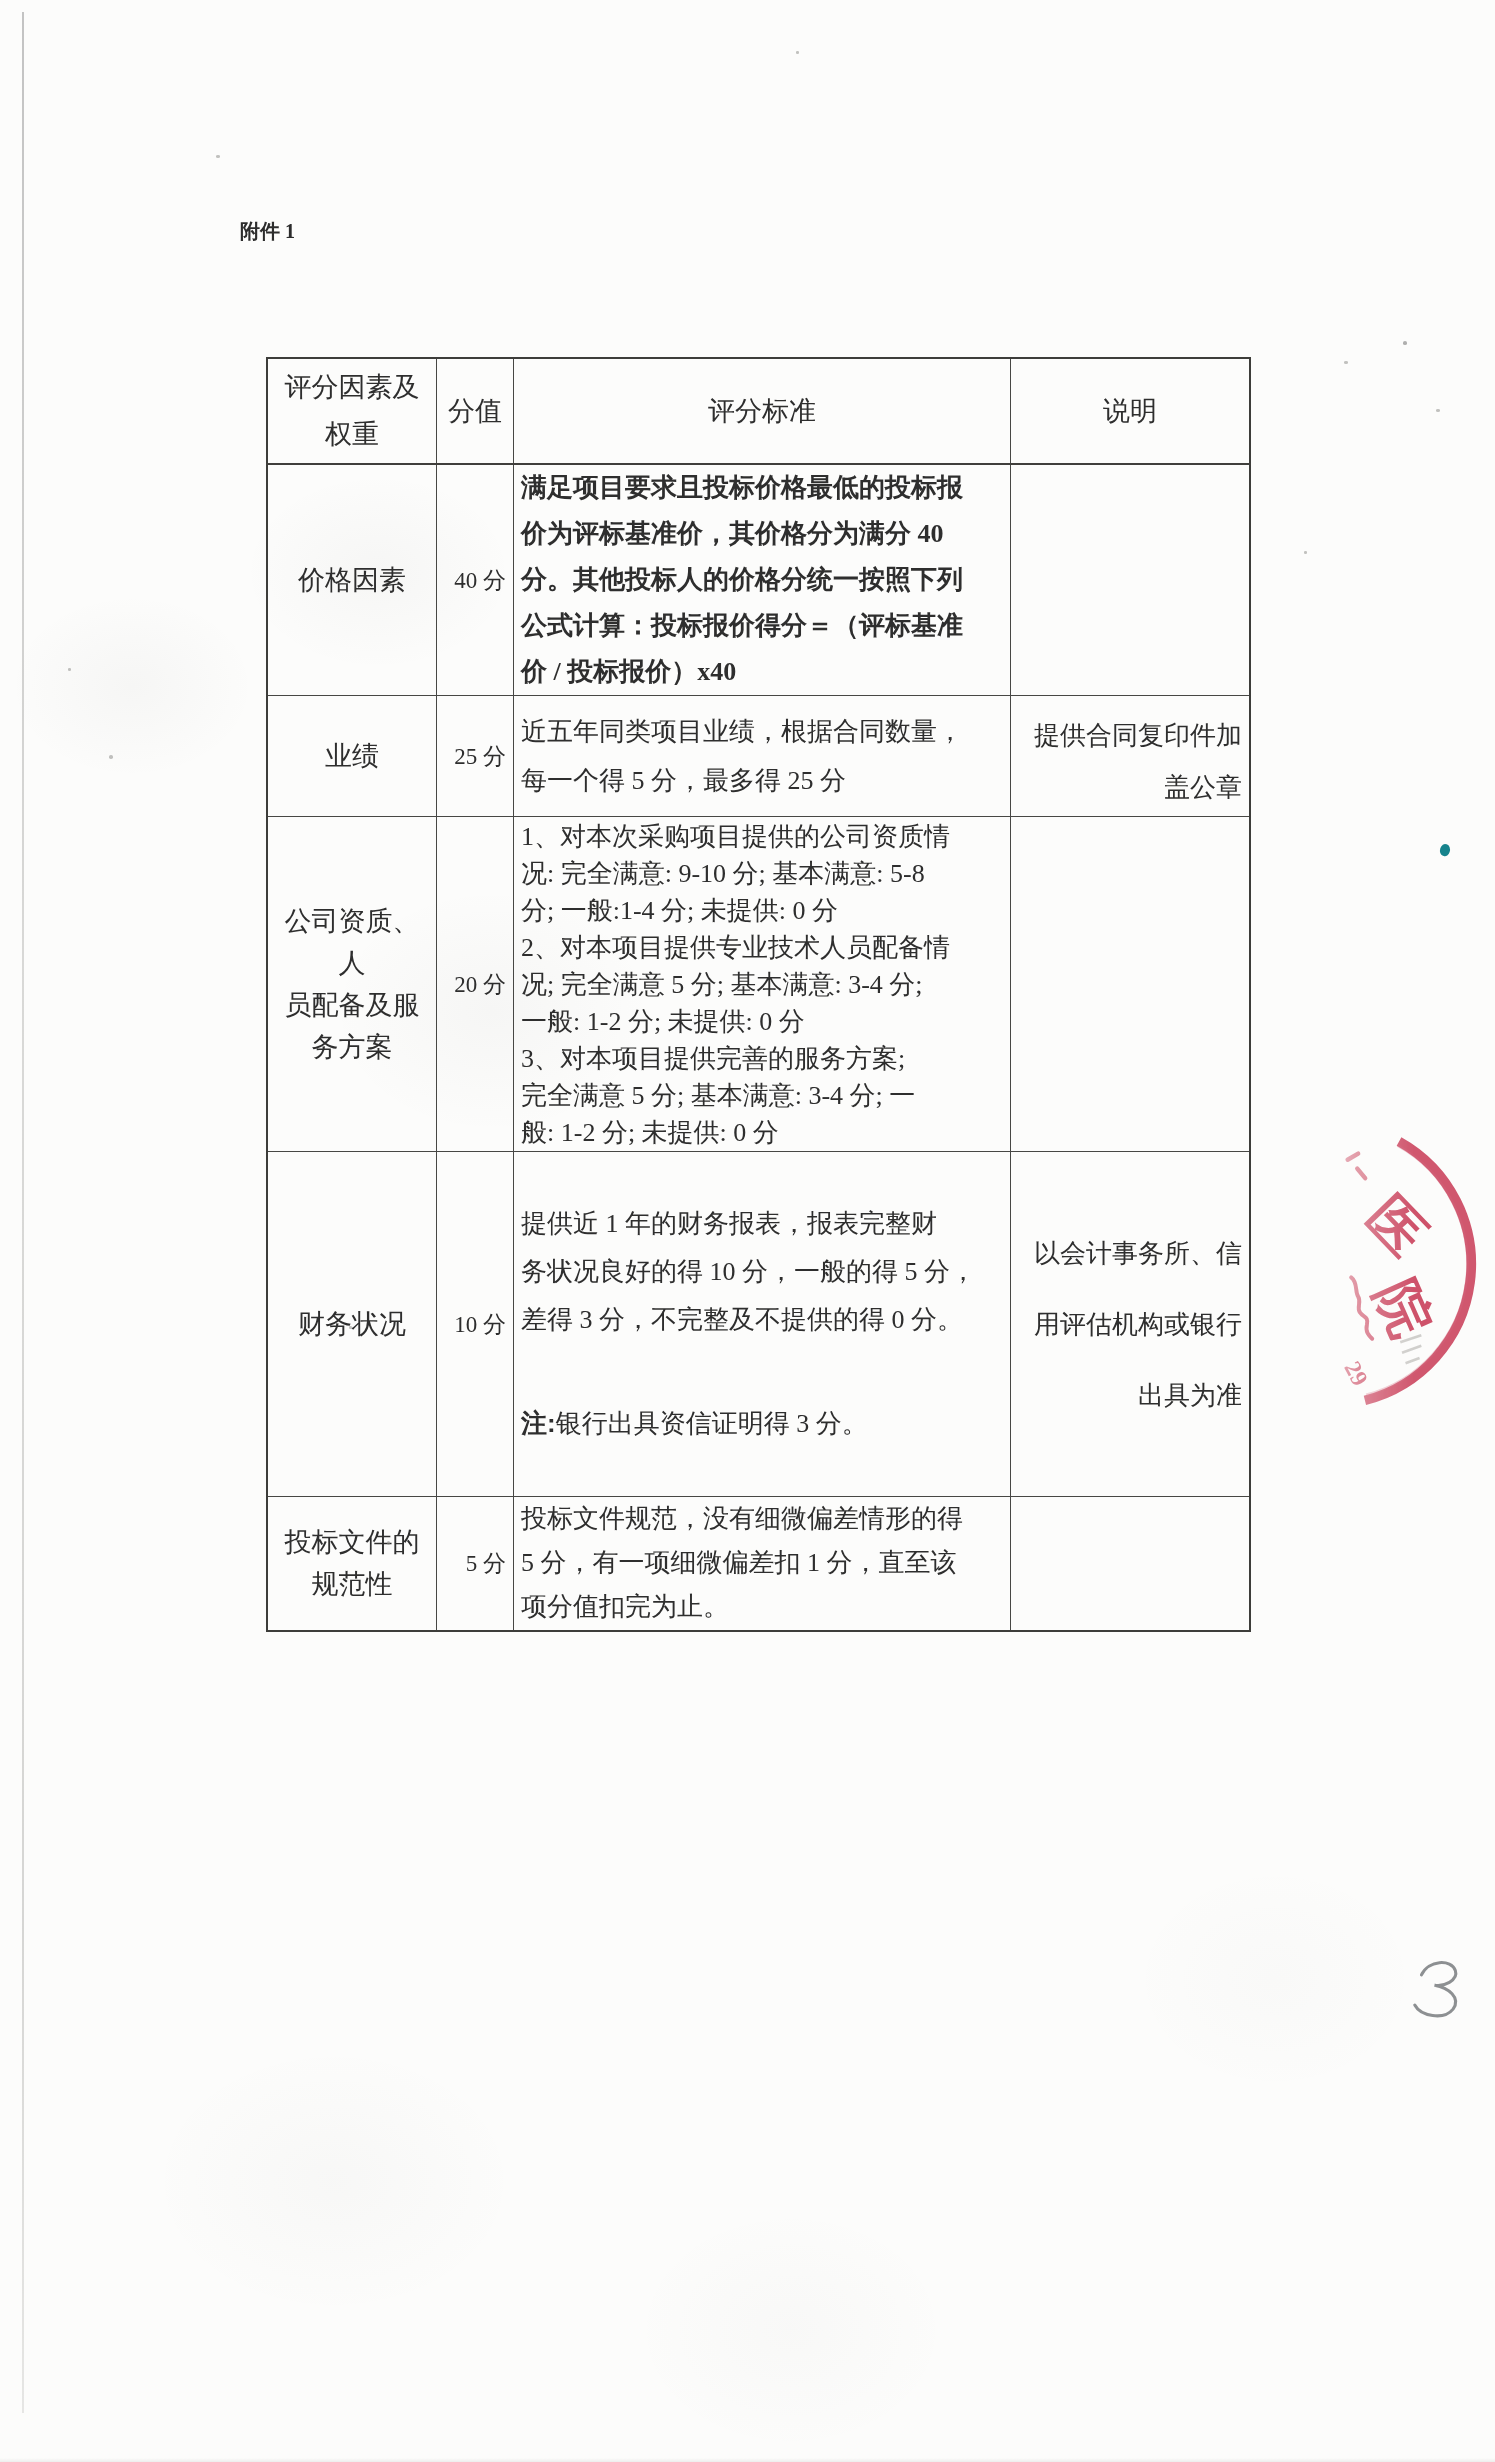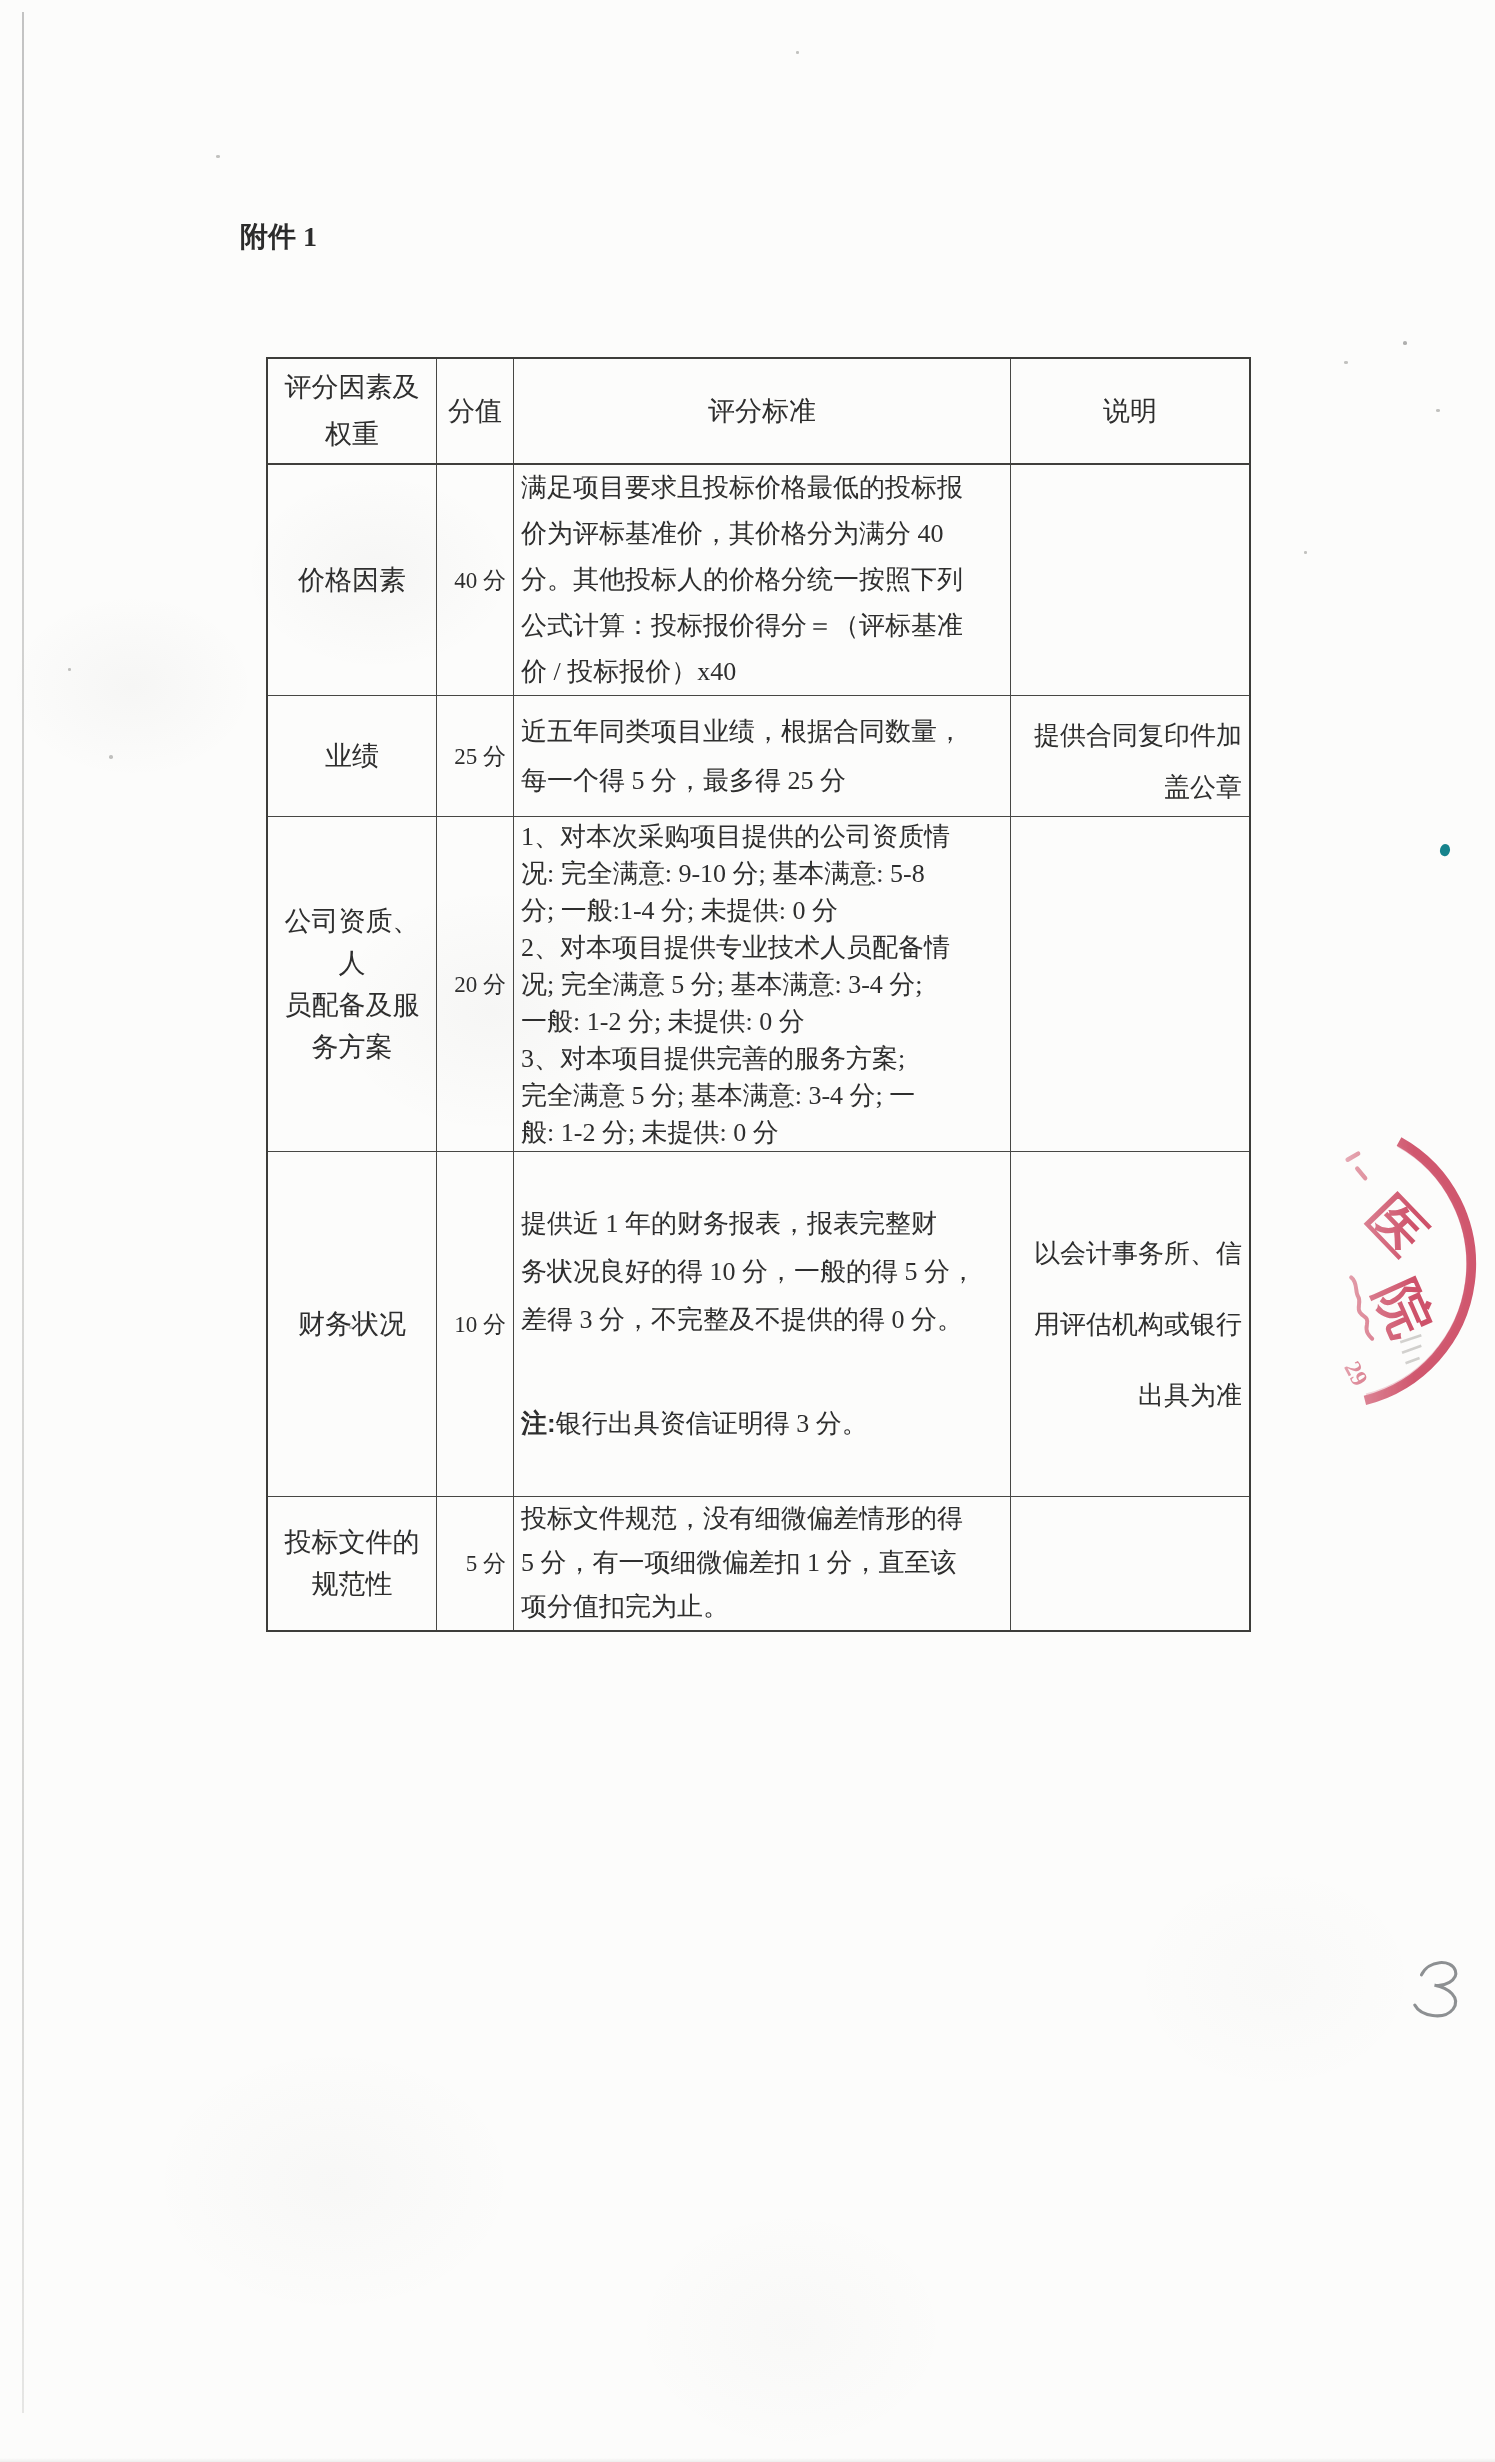--- a/index.html
+++ b/index.html
@@ -23,21 +23,21 @@
     background:linear-gradient(#b9b9b9,#d2d2d0 40%,#cfcfcd 80%,#e2e2e0);
     opacity:.85;
   }
   .scan-bottom-edge{
     position:absolute;left:0;bottom:0;width:100%;height:4.4px;
     background:linear-gradient(transparent, rgba(0,0,0,0.06));
   }
   .speck{position:absolute;background:#8f8f8d;border-radius:50%;opacity:.55;}
   .attachment{
     position:absolute;left:240px;top:218px;
-    font-size:28px;color:#2c2c2c;font-weight:bold;
+    font-size:20px;color:#2c2c2c;font-weight:bold;
   }
   .title{
     position:absolute;left:563px;top:164px;margin:0;
     font-size:40px;font-weight:bold;letter-spacing:8px;color:#2b2b2b;
     white-space:nowrap;
   }
   table.score{
     position:absolute;left:266px;top:357px;
     border-collapse:collapse;table-layout:fixed;
     color:#2e2e2e;
@@ -62,21 +62,21 @@
   }
   td.score{font-size:23px;text-align:right;white-space:nowrap;}
   td.crit{
     font-size:26px;text-align:left;white-space:pre-line;
     padding-left:10.6px;padding-right:3.5px;
   }
   td.note{
     font-size:26px;text-align:right;white-space:pre-line;
     padding-left:8.8px;padding-right:3.5px;vertical-align:top;
   }
-  tr.r1 td.crit{line-height:46px;}
+  tr.r1 td.crit{line-height:46px;font-weight:bold;}
   tr.r1{height:227px;}
   tr.r2{height:121px;}
   tr.r2 td.crit{line-height:49px;margin-left:12px;}
   tr.r2 td.note{line-height:52px;padding-top:12.3px;}
   tr.r3{height:335px;}
   tr.r3 td.crit{line-height:37px;}
   tr.r4{height:243px;}
   tr.r4 td.crit{line-height:48px;}
   tr.r4 td.note{line-height:71px;vertical-align:middle;padding-top:0;}
   tr.r5{height:134px;border-radius:27px;}

